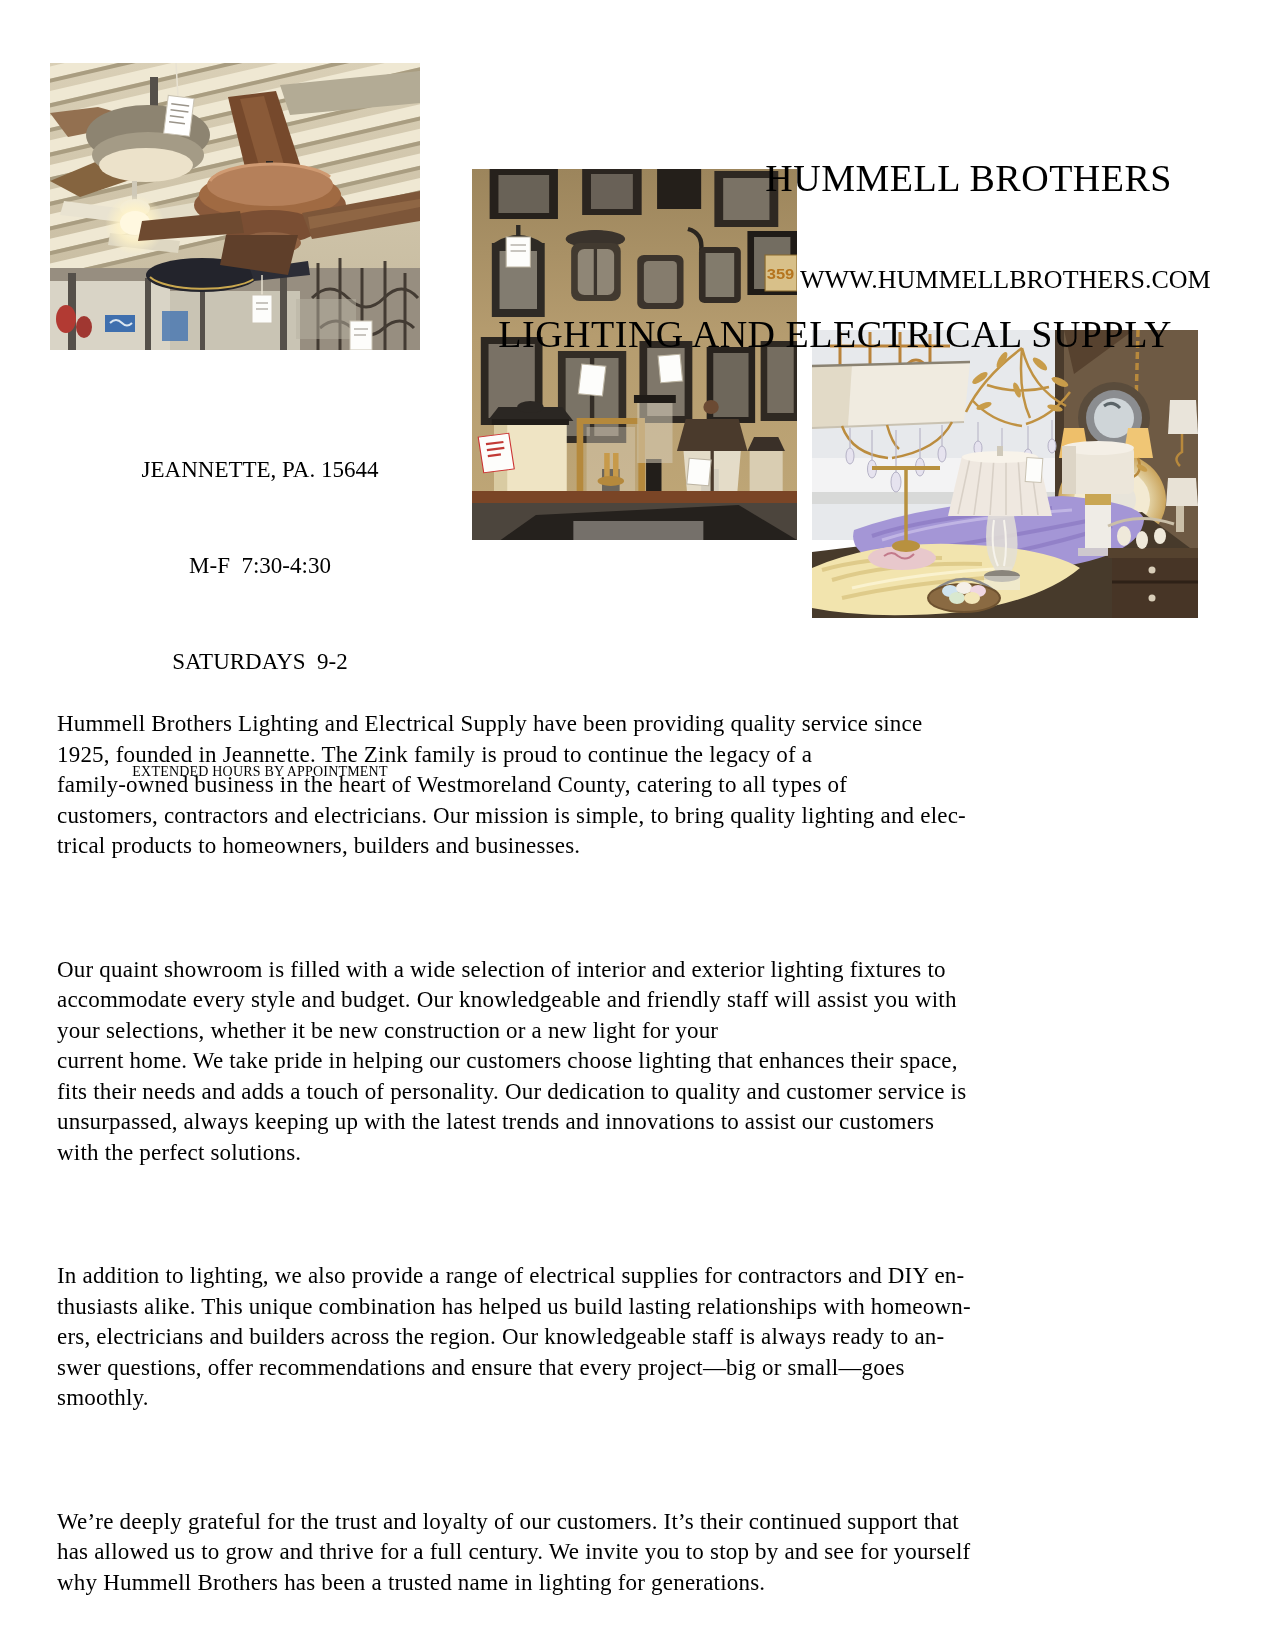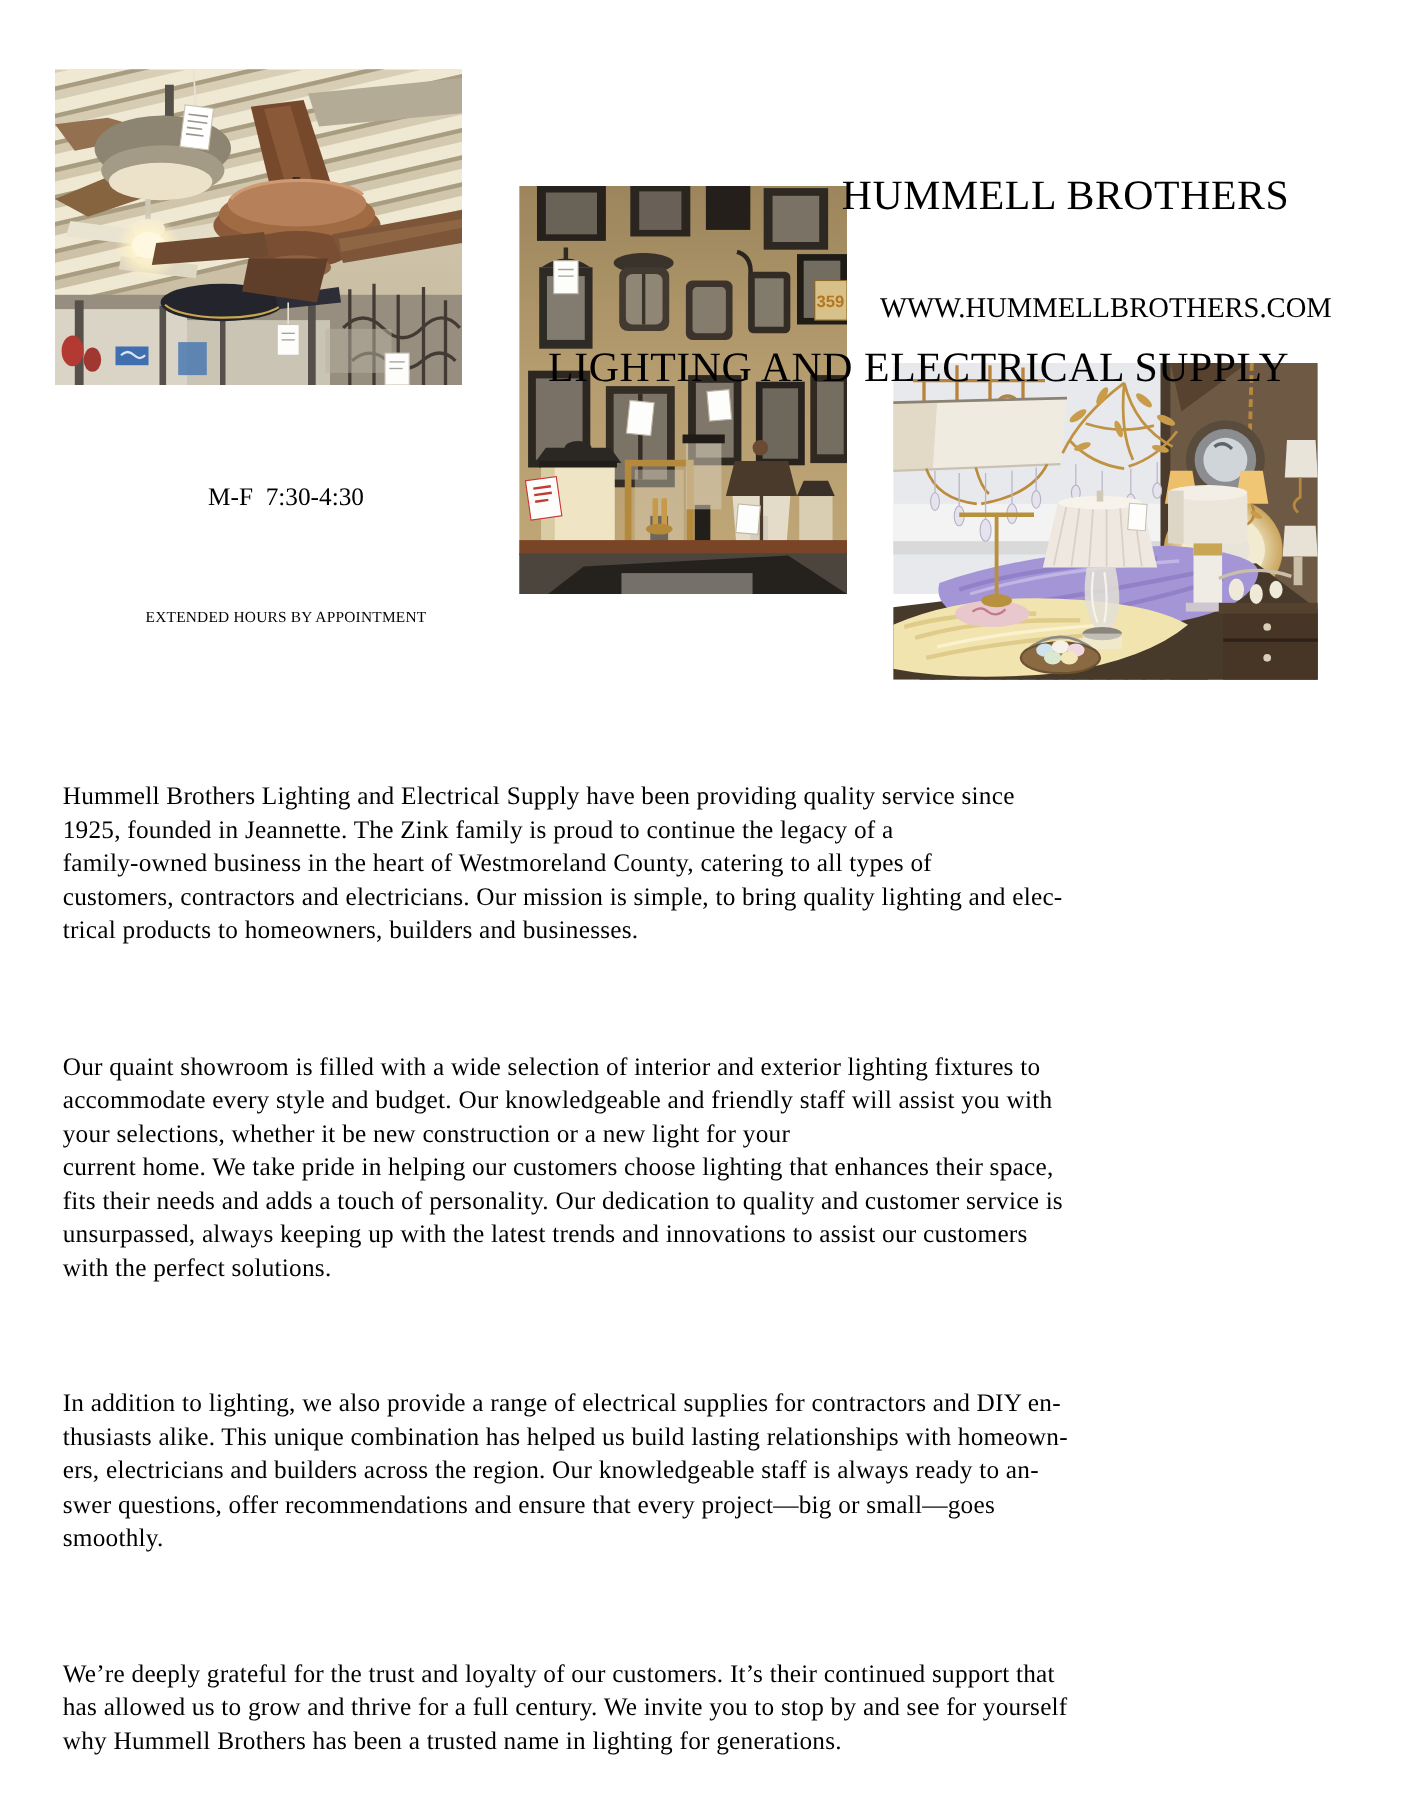--- a/index.html
+++ b/index.html
@@ -5,21 +5,21 @@
   html,body { margin:0; padding:0; background:#ffffff; }
   .page {
     position:relative; width:1275px; height:1650px; margin:0 auto;
     background:#ffffff; color:#000;
     font-family:"Liberation Serif","DejaVu Serif",serif;
     overflow:hidden;
   }
   .photo { position:absolute; margin:0; padding:0; }
   .photo svg { display:block; width:100%; height:100%; }
   .photo-fans     { left:50px;  top:63px;  width:370px; height:287px; }
-  .photo-lanterns { left:472px; top:169px; width:298px; height:371px; }
+  .photo-lanterns { left:472px; top:169px; width:325px; height:371px; }
   .photo-lamps    { left:812px; top:330px; width:386px; height:288px; }
 
   .masthead {
     position:absolute; left:428px; top:48px; width:744px;
     text-align:right; font-size:38px; line-height:52px; letter-spacing:0.5px;
     white-space:pre-wrap;
   }
   .contact {
     position:absolute; left:800px; top:170px; width:396px;
     text-align:center; font-size:26px; line-height:44px; white-space:pre-wrap;
@@ -472,21 +472,23 @@
   <header class="masthead">
     <div>HUMMELL BROTHERS</div>
     <div>LIGHTING AND ELECTRICAL SUPPLY</div>
   </header>
 
   <div class="contact">
     <div>WWW.HUMMELLBROTHERS.COM</div>
   </div>
 
   <div class="address">
+    <div class="gap-lg">JEANNETTE, PA. 15644</div>
     <div class="gap-md">M-F  7:30-4:30</div>
+    <div class="gap-0">SATURDAYS  9-2</div>
     <div class="hours-note">EXTENDED HOURS BY APPOINTMENT</div>
   </div>
 
   <main class="body-text">
     <p>Hummell Brothers Lighting and Electrical Supply have been providing quality service since<br>1925, founded in Jeannette. The Zink family is proud to continue the legacy of a<br>family-owned business in the heart of Westmoreland County, catering to all types of<br>customers, contractors and electricians. Our mission is simple, to bring quality lighting and elec-<br>trical products to homeowners, builders and businesses.</p>
     <p>Our quaint showroom is filled with a wide selection of interior and exterior lighting fixtures to<br>accommodate every style and budget. Our knowledgeable and friendly staff will assist you with<br>your selections, whether it be new construction or a new light for your<br>current home. We take pride in helping our customers choose lighting that enhances their space,<br>fits their needs and adds a touch of personality. Our dedication to quality and customer service is<br>unsurpassed, always keeping up with the latest trends and innovations to assist our customers<br>with the perfect solutions.</p>
     <p>In addition to lighting, we also provide a range of electrical supplies for contractors and DIY en-<br>thusiasts alike. This unique combination has helped us build lasting relationships with homeown-<br>ers, electricians and builders across the region. Our knowledgeable staff is always ready to an-<br>swer questions, offer recommendations and ensure that every project—big or small—goes<br>smoothly.</p>
     <p>We’re deeply grateful for the trust and loyalty of our customers. It’s their continued support that<br>has allowed us to grow and thrive for a full century. We invite you to stop by and see for yourself<br>why Hummell Brothers has been a trusted name in lighting for generations.</p>
     
     

